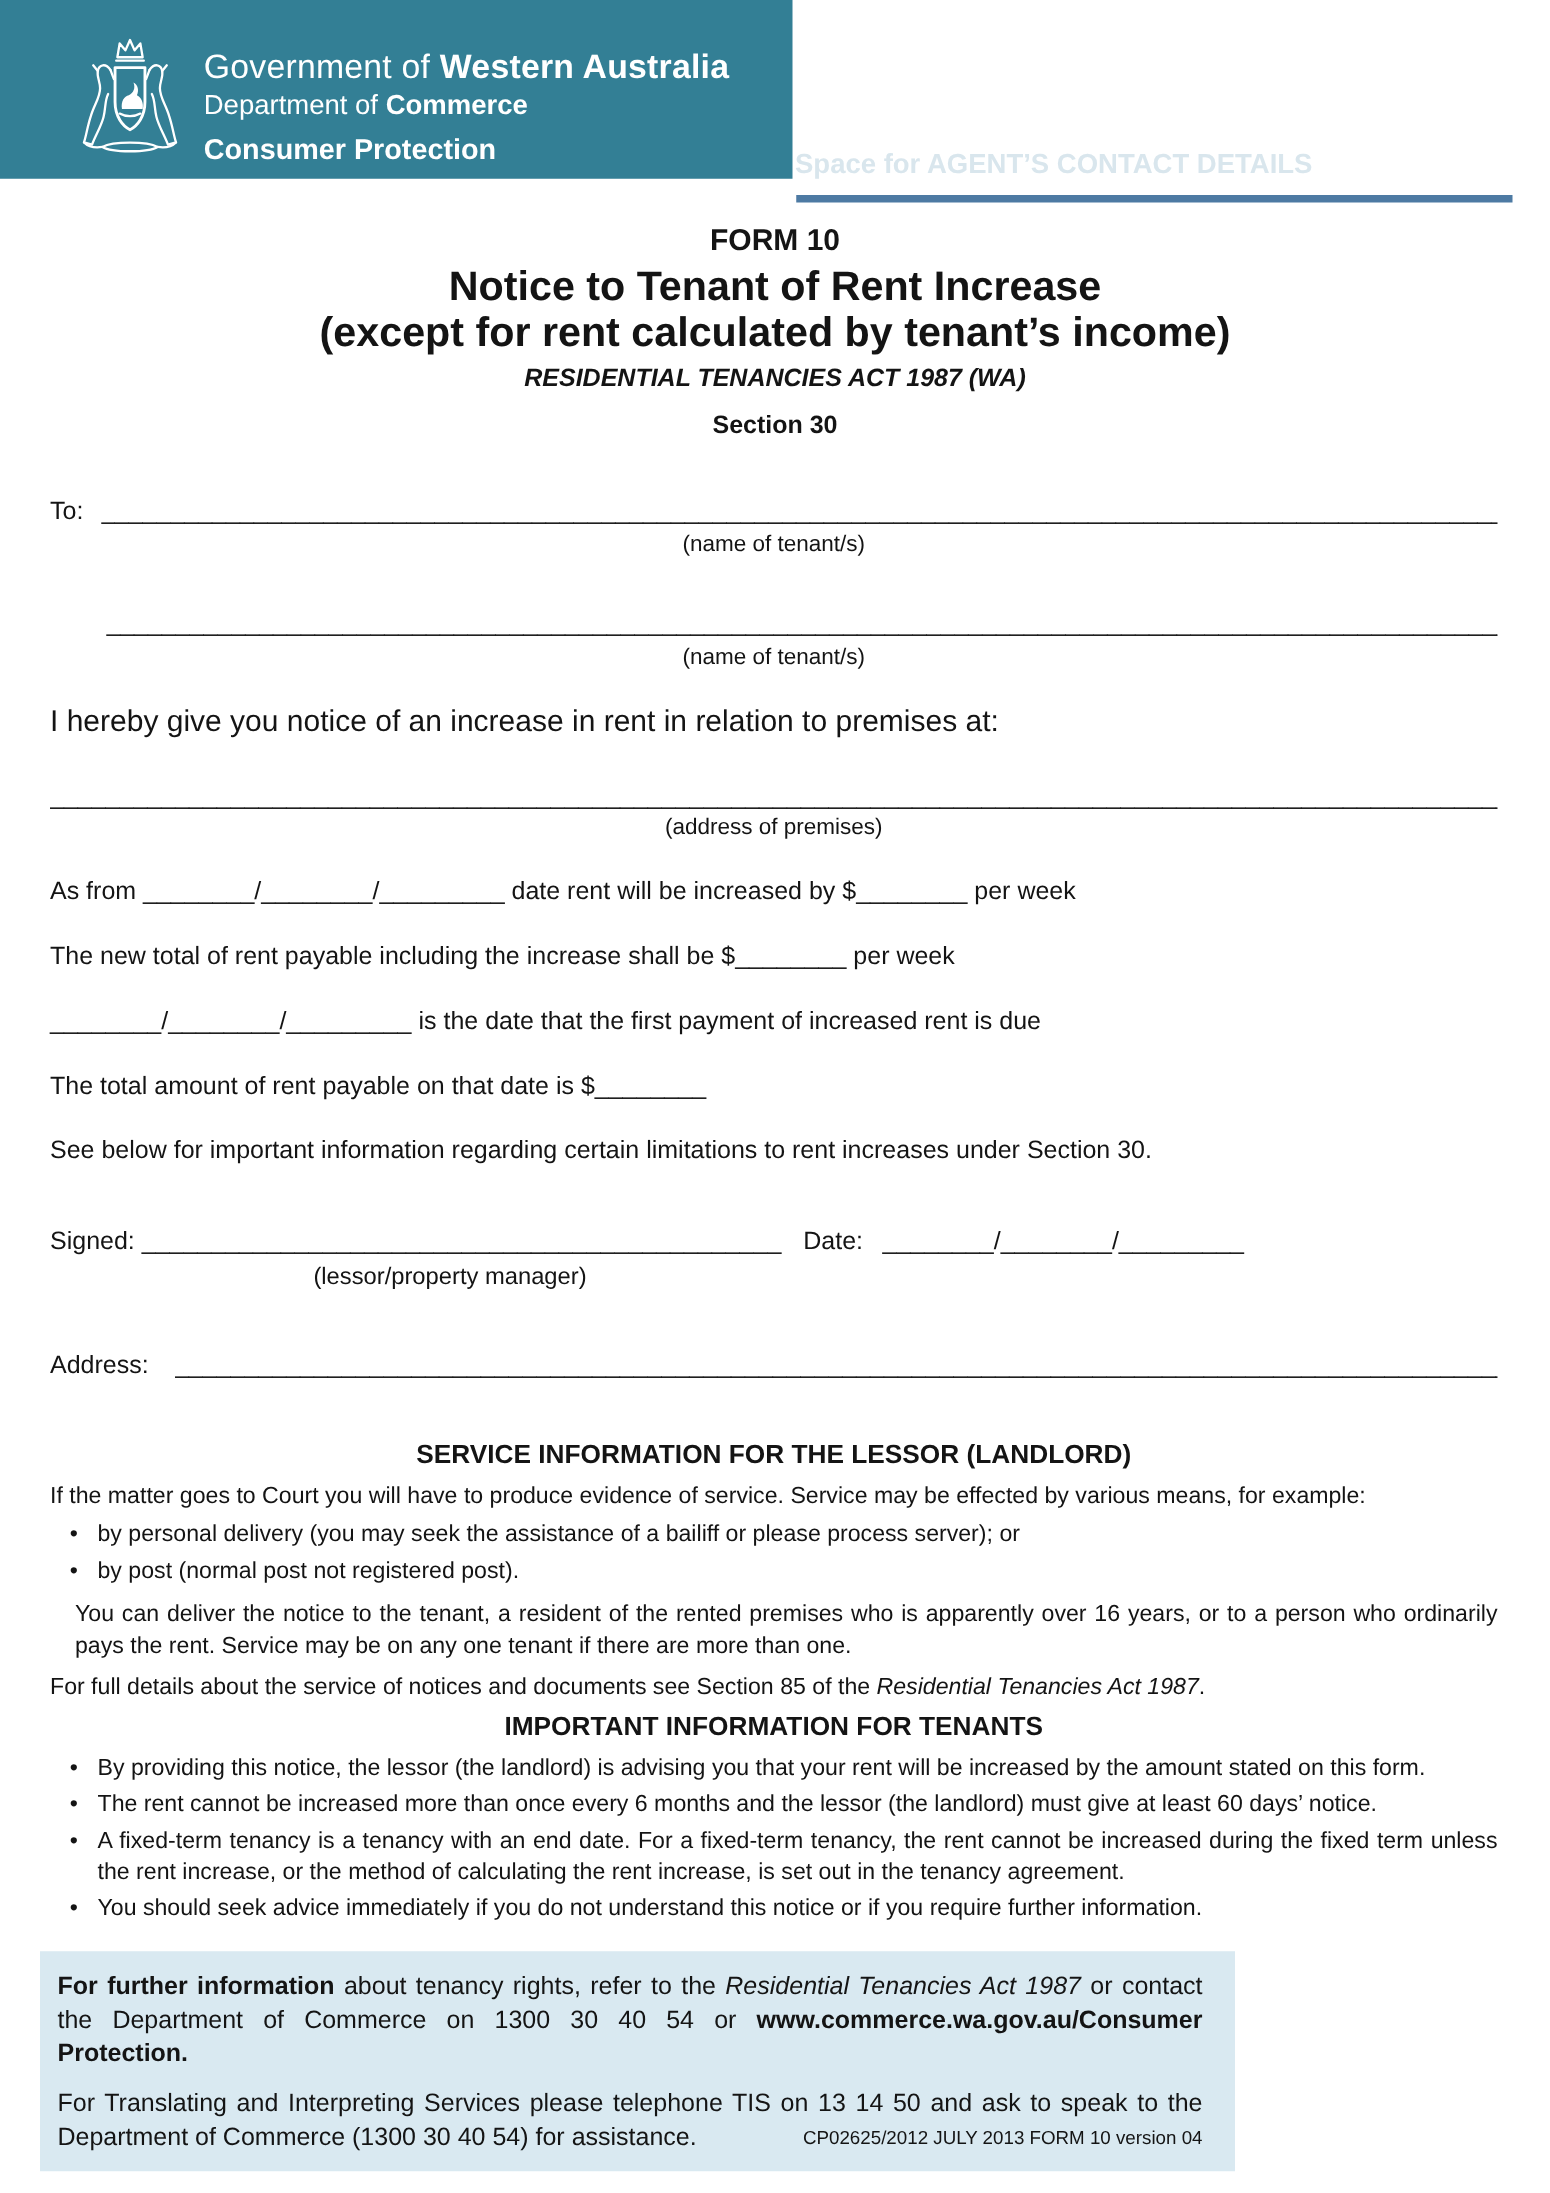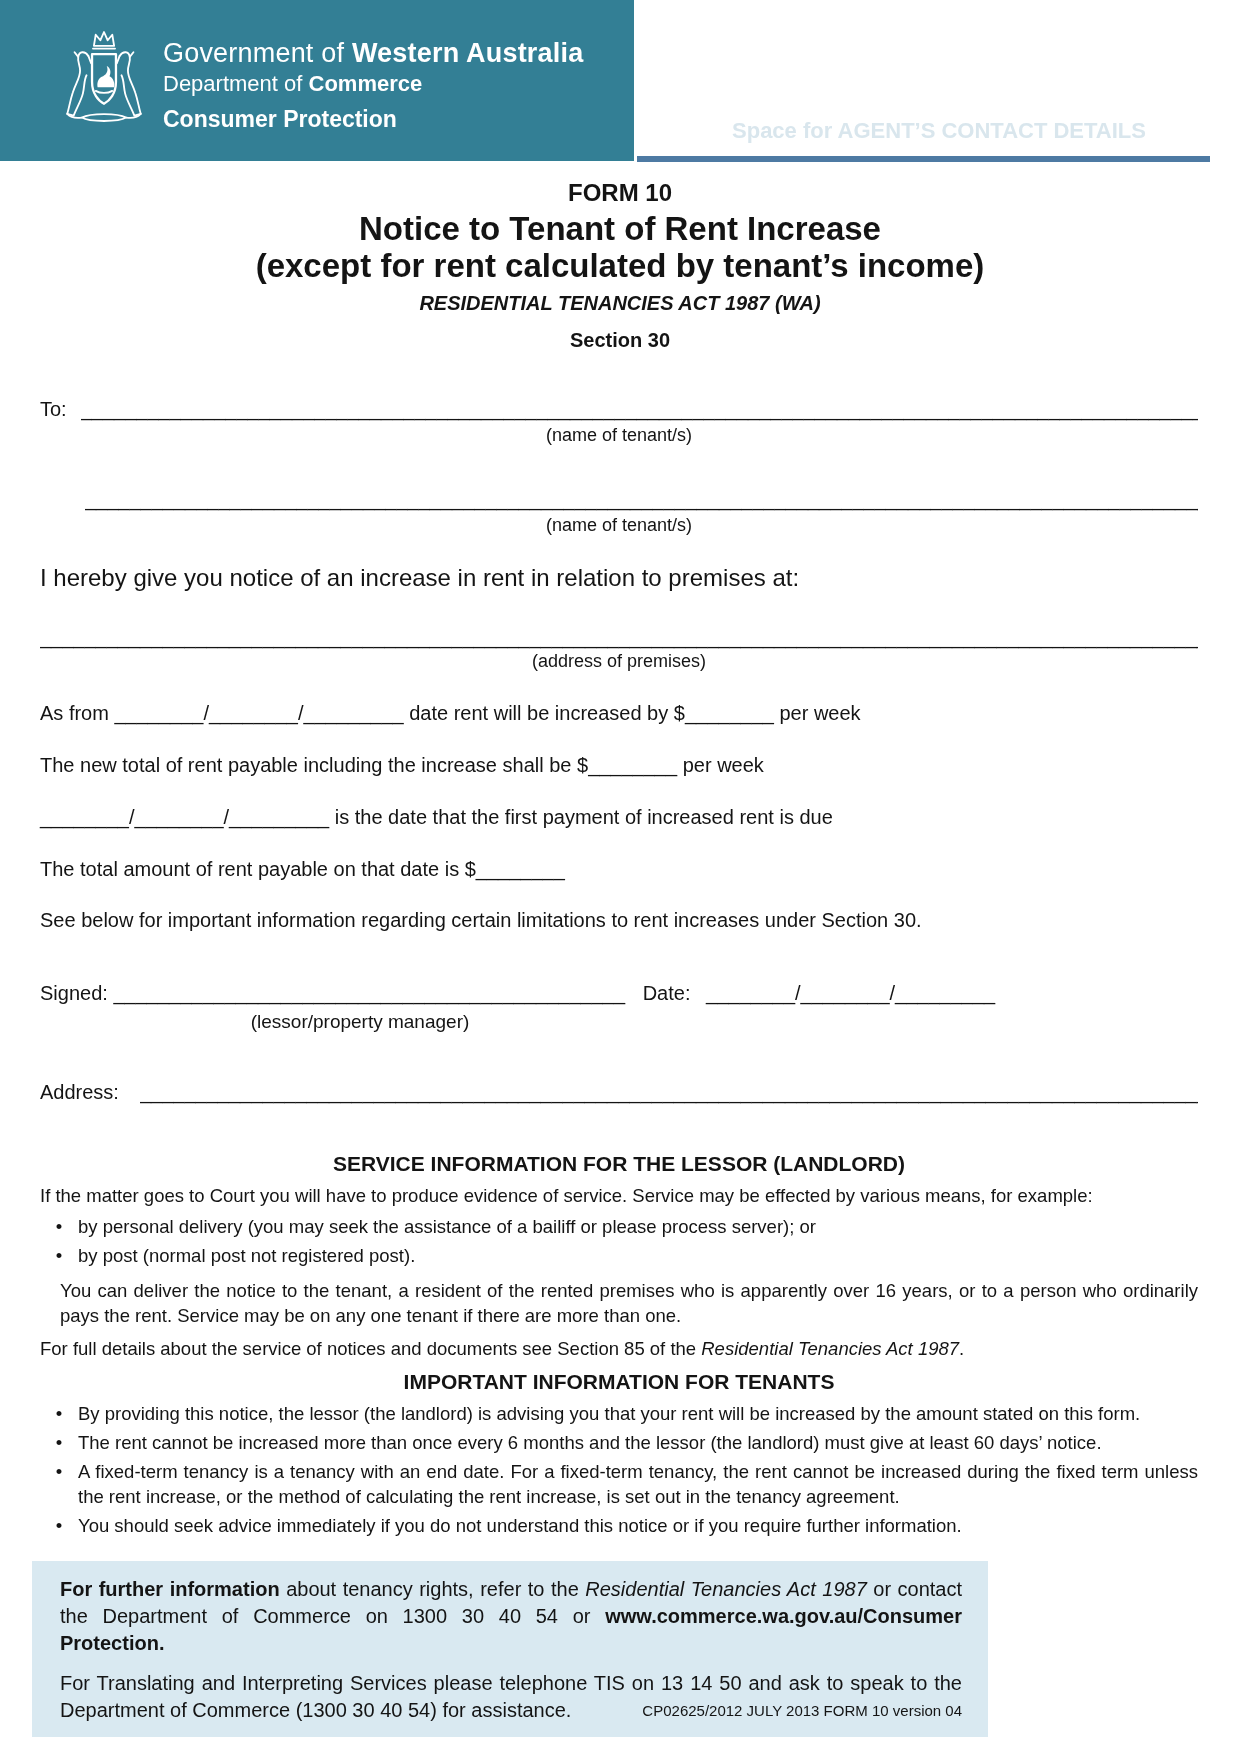--- a/index.html
+++ b/index.html
@@ -2,29 +2,29 @@
 <html><head>
 <meta charset="utf-8">
 <style>
   html,body { margin:0; padding:0; background:#ffffff; }
   .page {
     position:relative; width:1240px; height:1754px; overflow:hidden;
     background:#ffffff; color:#141414;
     font-family:"Liberation Sans", sans-serif;
   }
   
-  .banner { position:absolute; left:0; top:0; width:634px; height:161px; background:#337F95; }
+  .banner { position:absolute; left:0; top:0; width:634px; height:143px; background:#337F95; }
   .emblem { position:absolute; left:58px; top:26px; }
   .banner-text { position:absolute; left:163px; top:38px; color:#ffffff; }
   .gov-line  { font-size:27px; line-height:1.15; letter-spacing:0.2px; }
   .dept-line { font-size:22px; line-height:1.2; margin-top:2px; }
   .division-line { font-size:23px; font-weight:bold; margin-top:9px; }
   .agent-label {
-    position:absolute; left:656px; top:118px; width:566px;
-    text-align:center; font-weight:bold; font-size:22px; color:#D9E6ED;
+    position:absolute; left:636px; top:118px; width:566px;
+    text-align:left; font-weight:bold; font-size:22px; color:#D9E6ED;
   }
   .agent-rule { position:absolute; left:637px; top:156px; width:573px; height:6px; background:#4D7AA3; }
 
   
   .content { position:absolute; left:0; top:0; width:1240px; padding-top:180px; box-sizing:border-box; }
   .tc { text-align:center; }
   .form-number { font-size:24px; font-weight:bold; line-height:1.1; }
   .title1 { font-size:33px; font-weight:bold; line-height:1.12; margin-top:5px; }
   .title2 { font-size:33px; font-weight:bold; line-height:1.12; }
   .act-line { font-size:20px; font-weight:bold; font-style:italic; margin-top:7px; }
@@ -55,21 +55,21 @@
   .just { text-align:justify;margin-left:20px; }
   .li { display:flex; margin-top:6px; font-size:18.5px; line-height:1.35; }
   .li + .li { margin-top:4px; }
   .dot { flex:0 0 38px; text-align:center; }
   .li-text { flex:1 1 auto; text-align:justify; }
   .delivery { margin-top:10px; }
 
   
   .footer-box {
     position:relative; margin:22px 0 0 32px; width:956px; box-sizing:border-box;
-    background:#D9E9F1; padding:15px 26px 13px 28px;
+    background:#D9E9F1; padding:15px 26px 13px 14px;
     font-size:20px; line-height:1.35;
   }
   .fp { margin:0; text-align:justify; }
   .fp2 { margin-top:13px; }
   .version { position:absolute; right:26px; bottom:16px; font-size:15px; }
   b { font-weight:bold; } i { font-style:italic; }
 </style>
 </head>
 <body>
 

